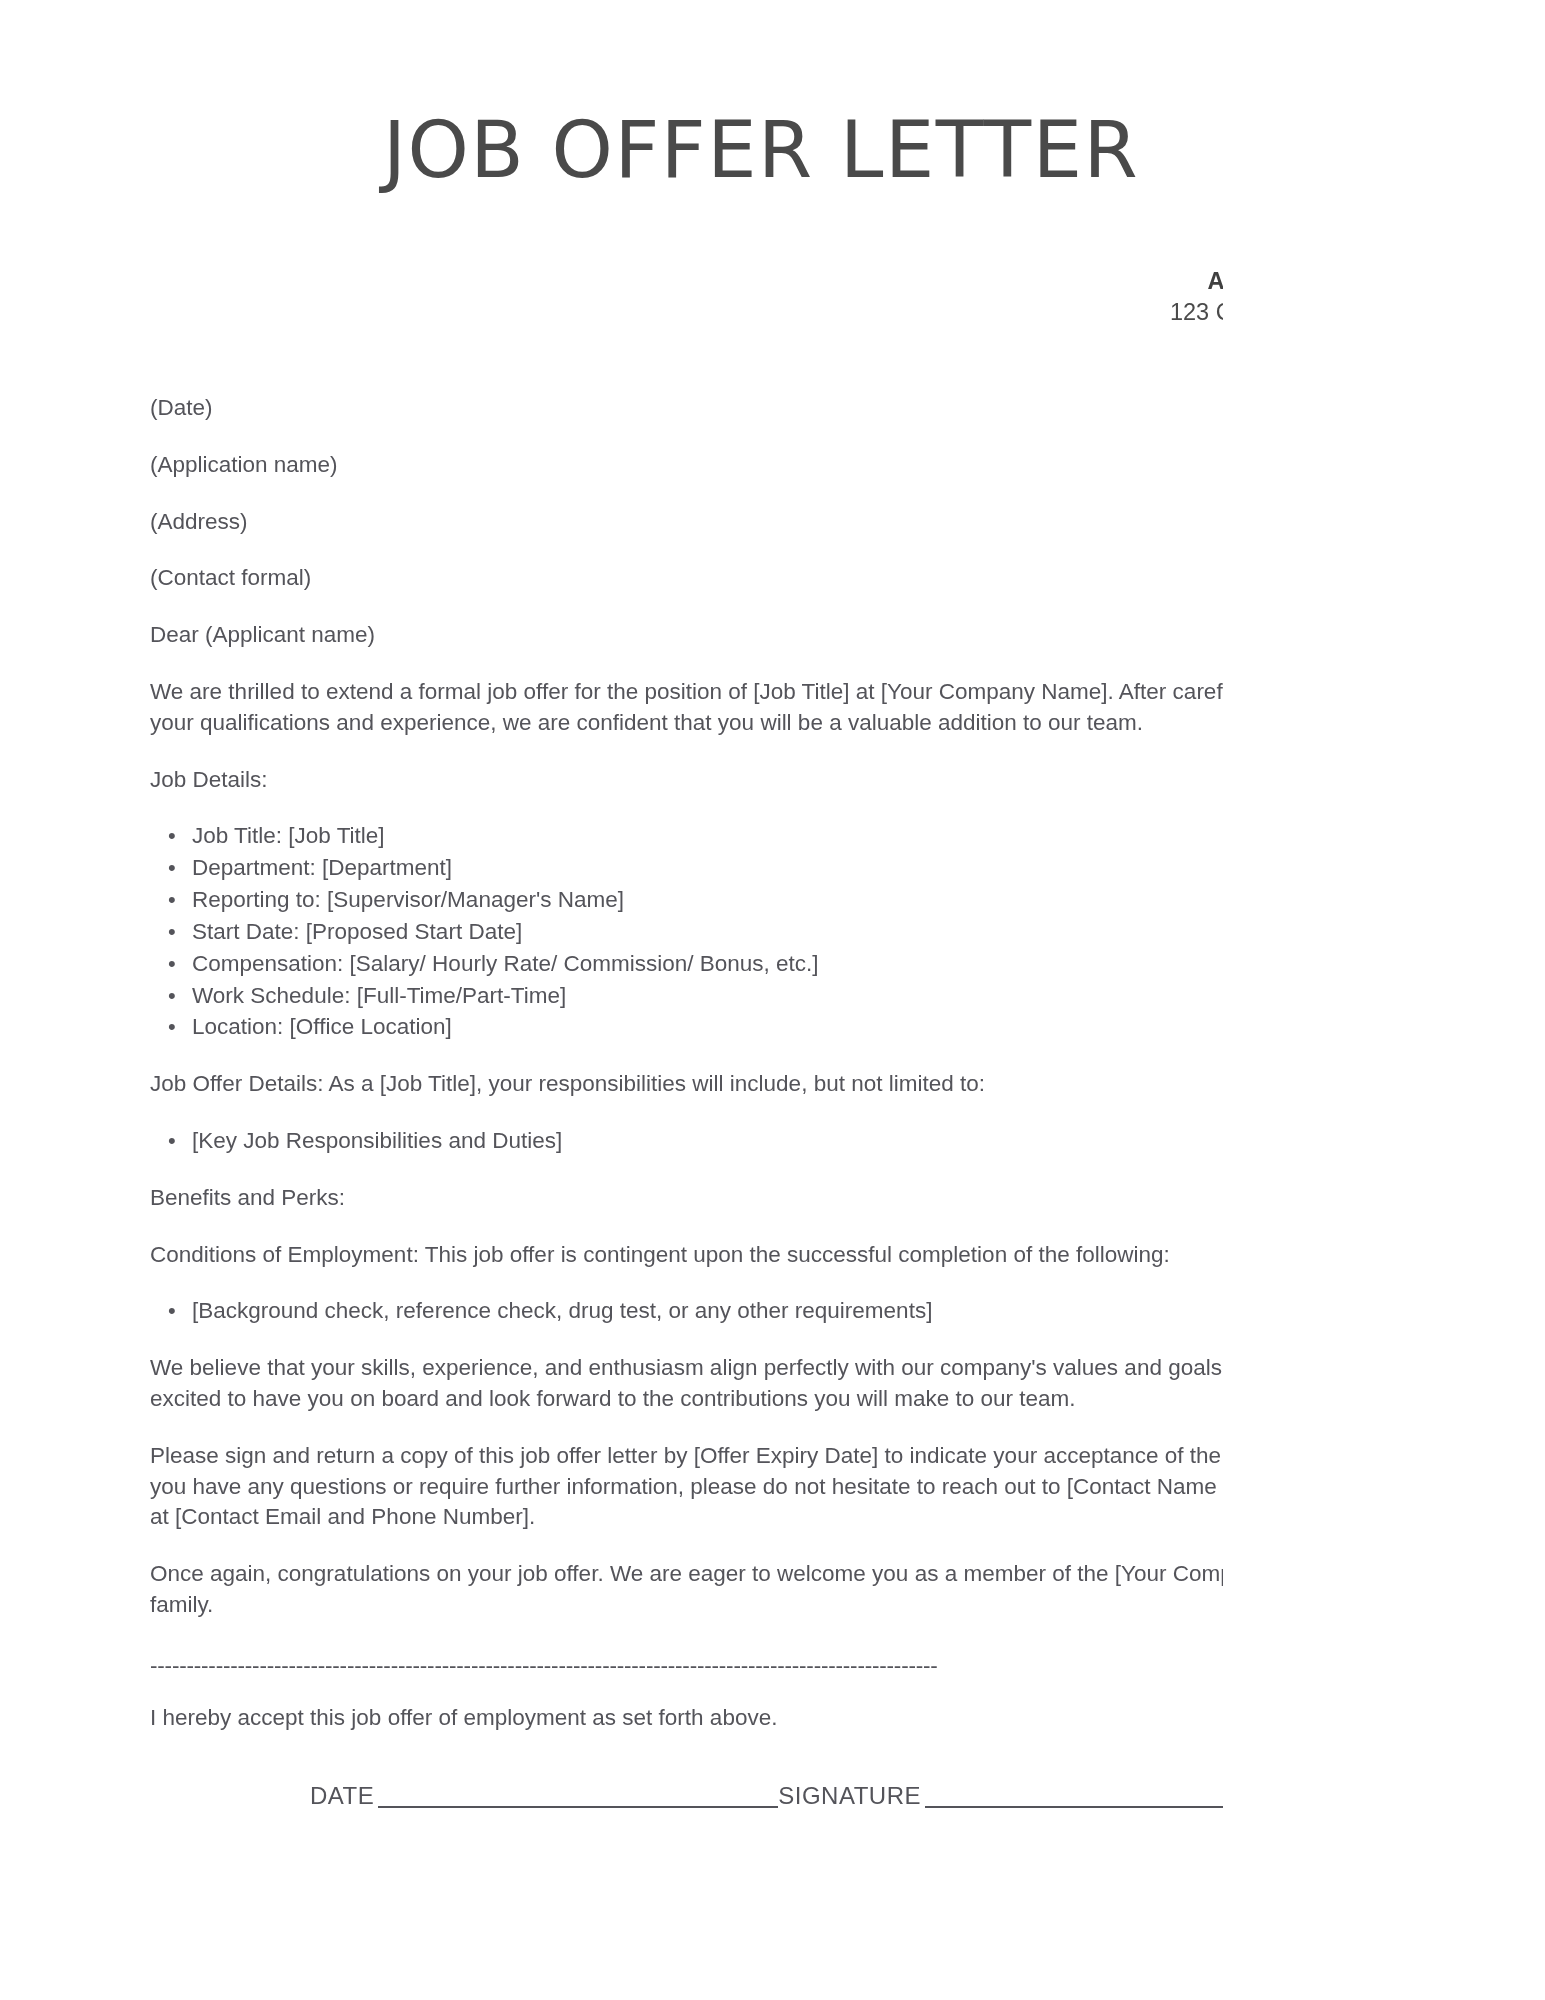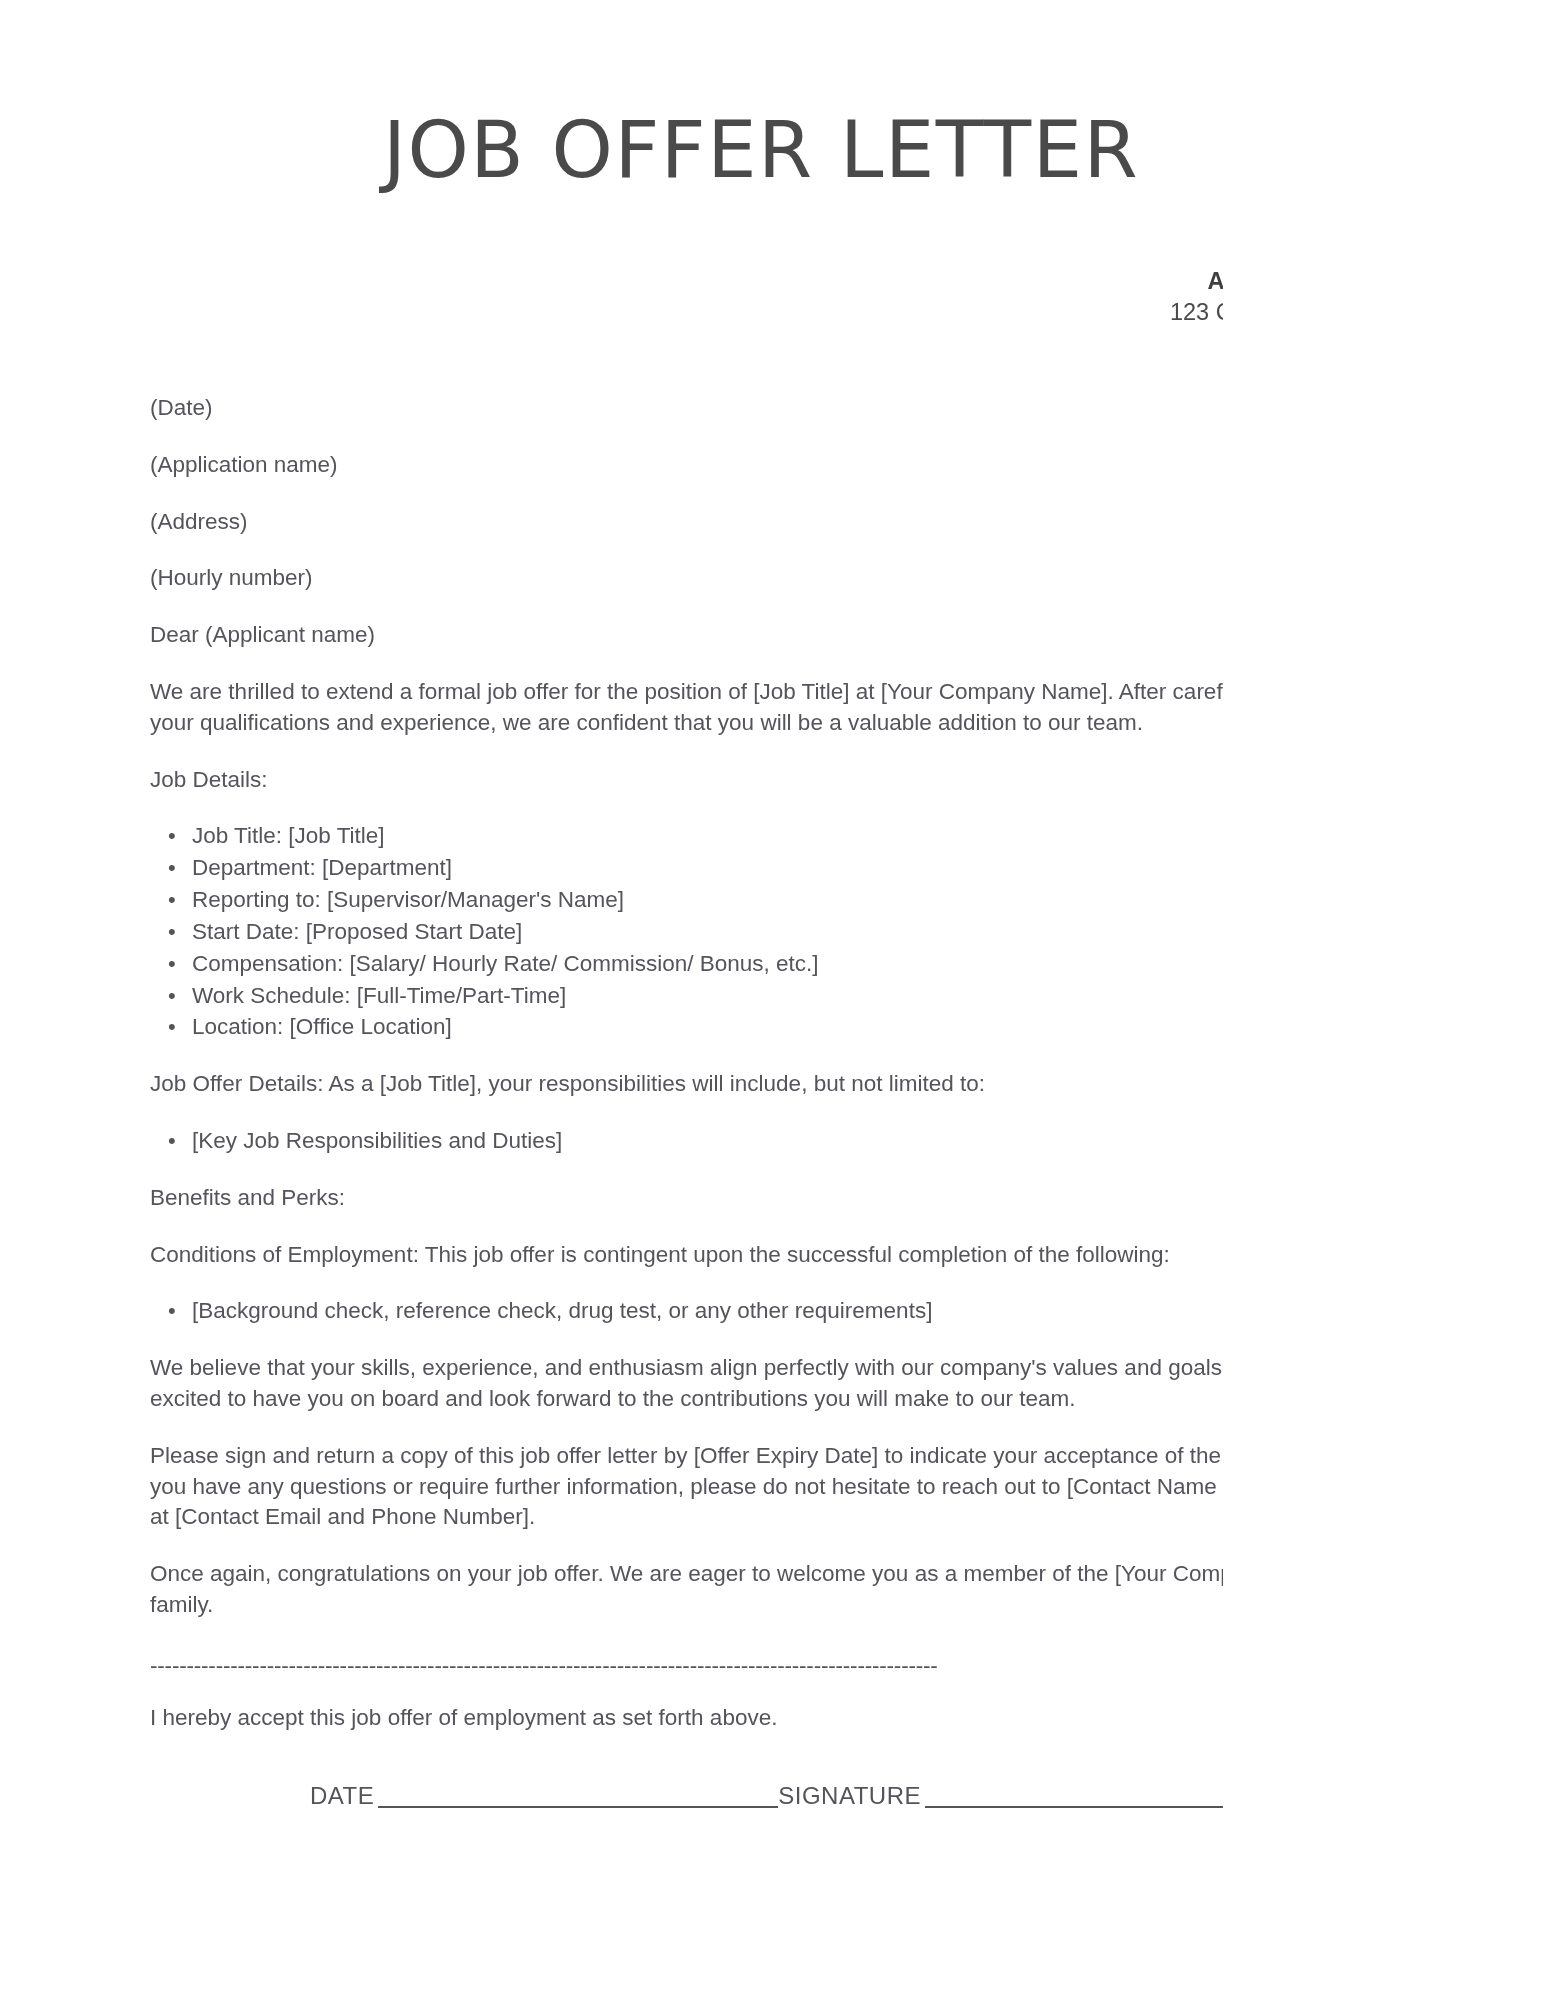--- a/index.html
+++ b/index.html
@@ -147,21 +147,21 @@
       <div>123-456-7890</div>
     </div>
 
     <div class="letter-body">
 
       <p>(Date)</p>
 
       <div class="block-tight">
         <p class="addr-line">(Application name)</p>
         <p class="addr-line">(Address)</p>
-        <p class="addr-line">(Hourly number)</p>
+        <p class="addr-line">(Contact formal)</p>
       </div>
 
       <p>Dear (Applicant name)</p>
 
       <p>We are thrilled to extend a formal job offer for the position of [Job Title] at [Your Company Name]. After carefully reviewing your qualifications and experience, we are confident that you will be a valuable addition to our team.</p>
 
       <p class="lead-line">Job Details:</p>
       <ul class="bullets">
         <li>Job Title: [Job Title]</li>
         <li>Department: [Department]</li>

